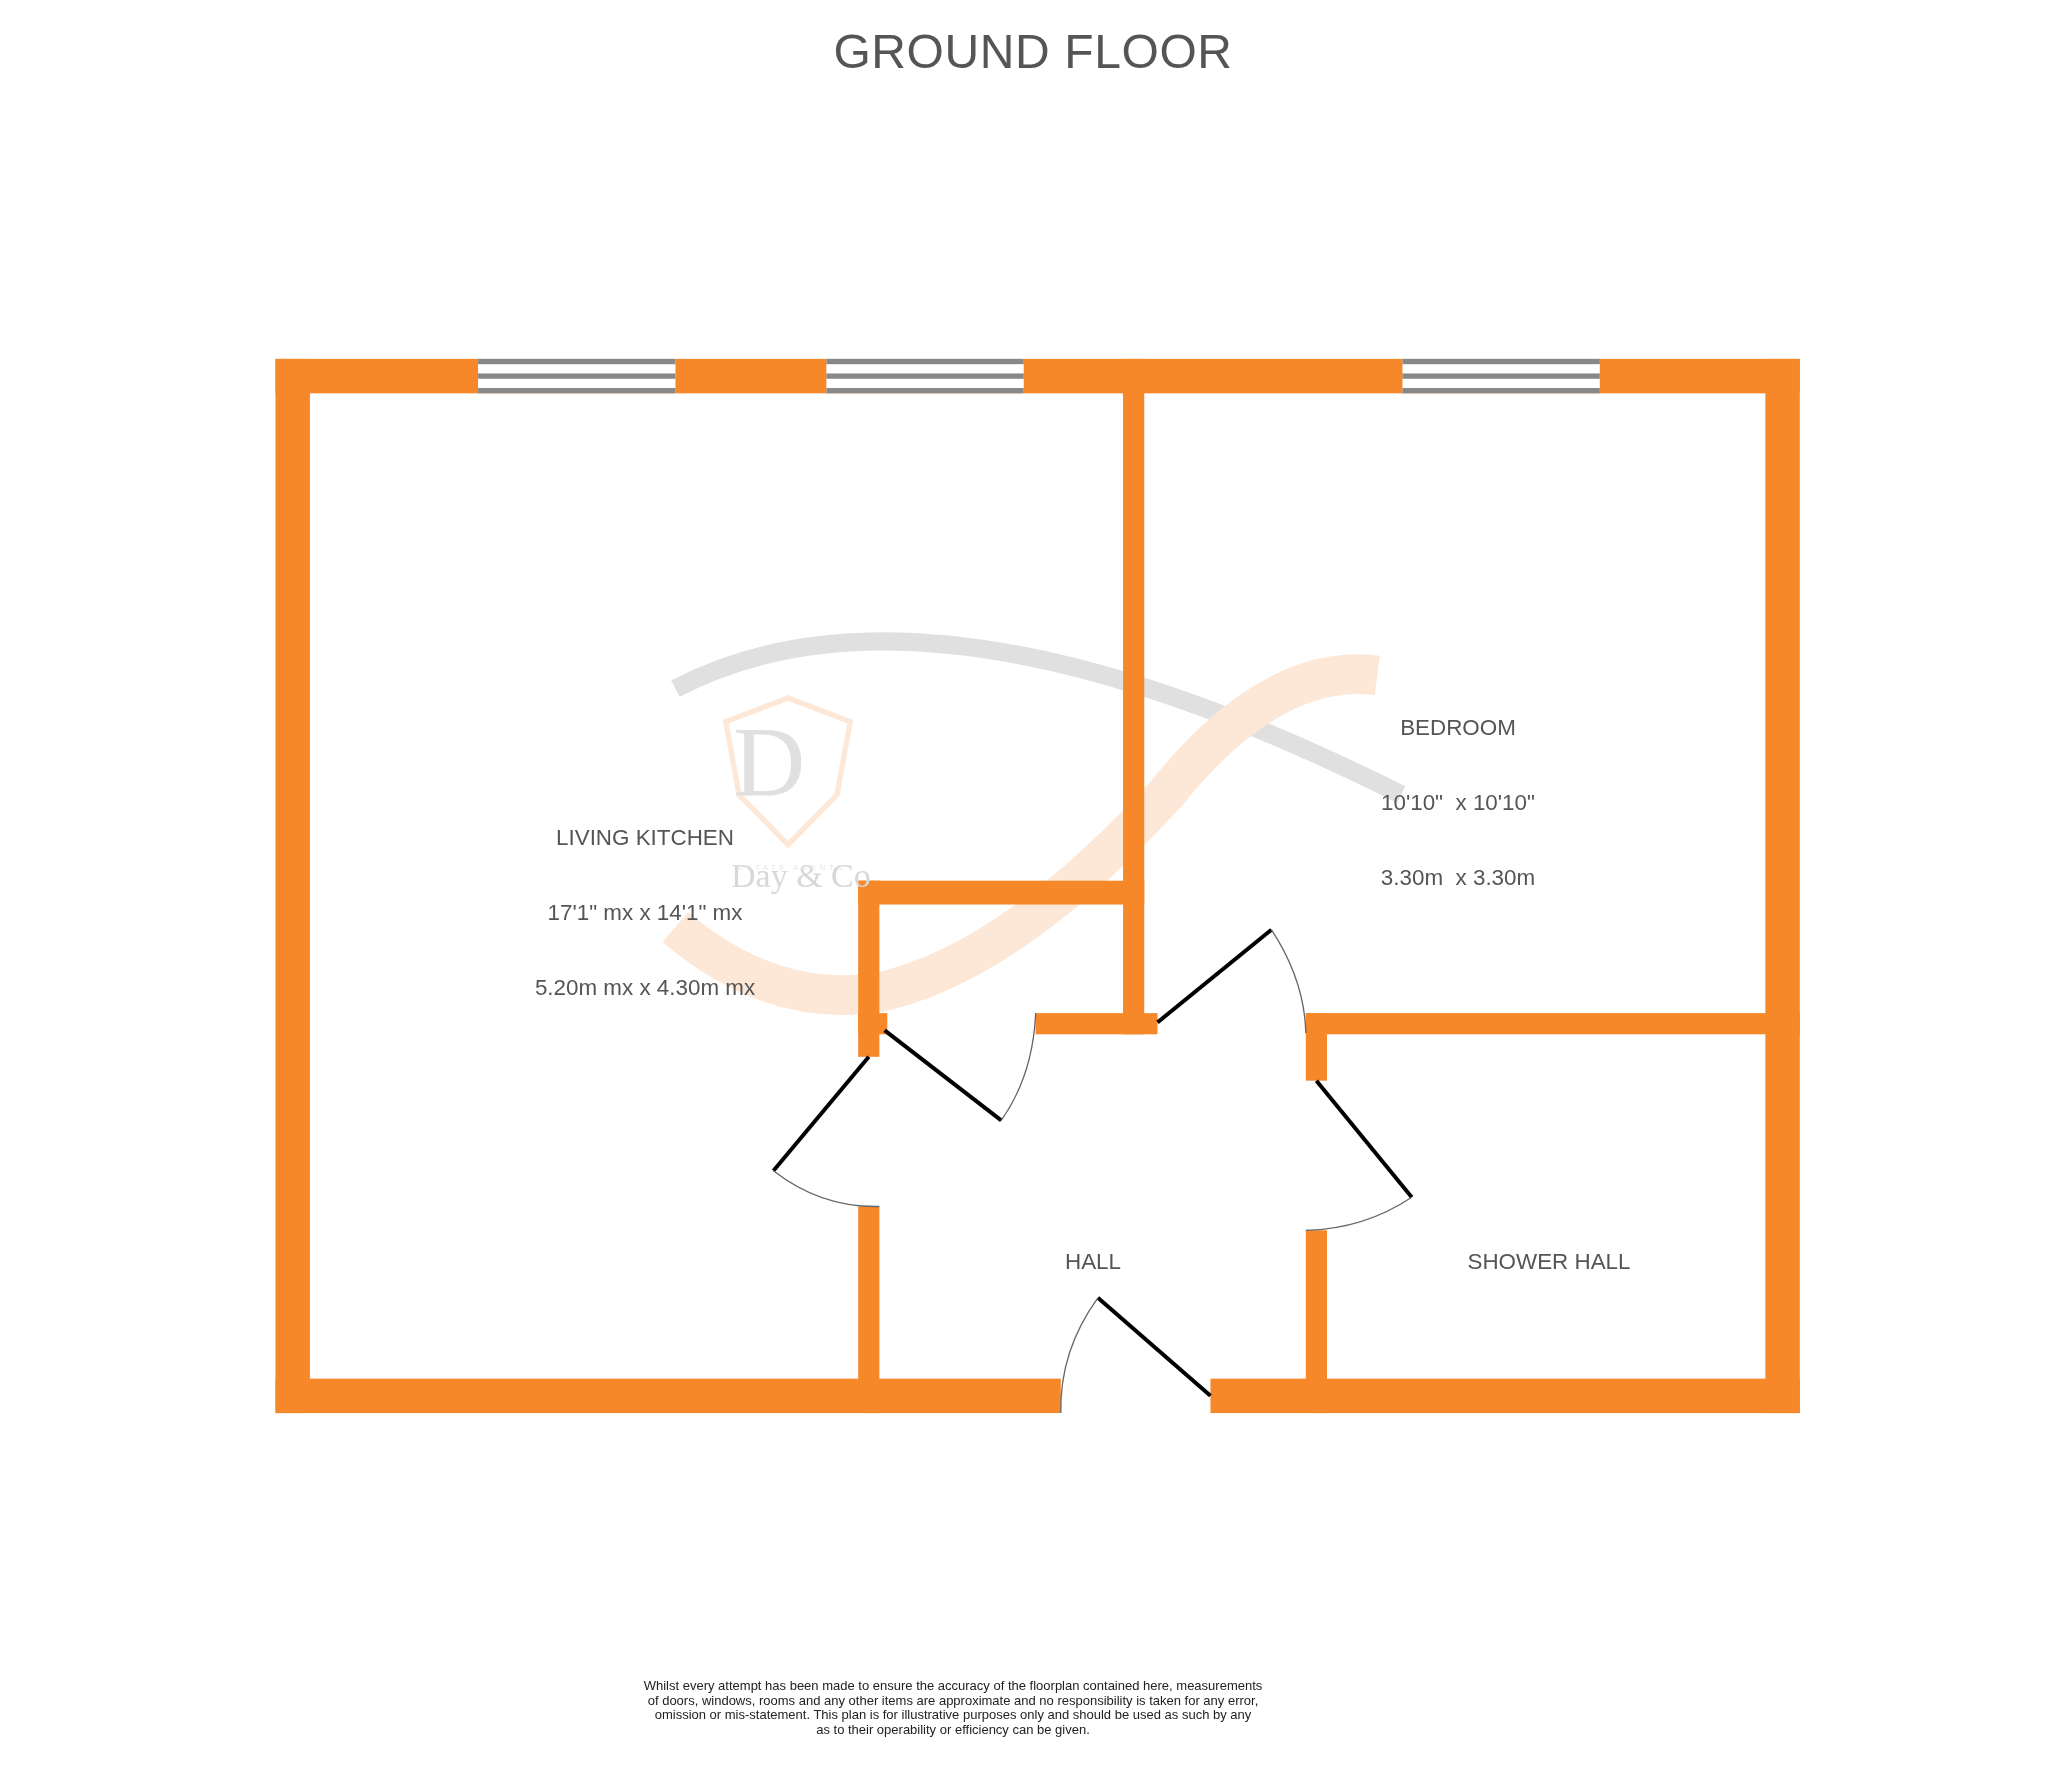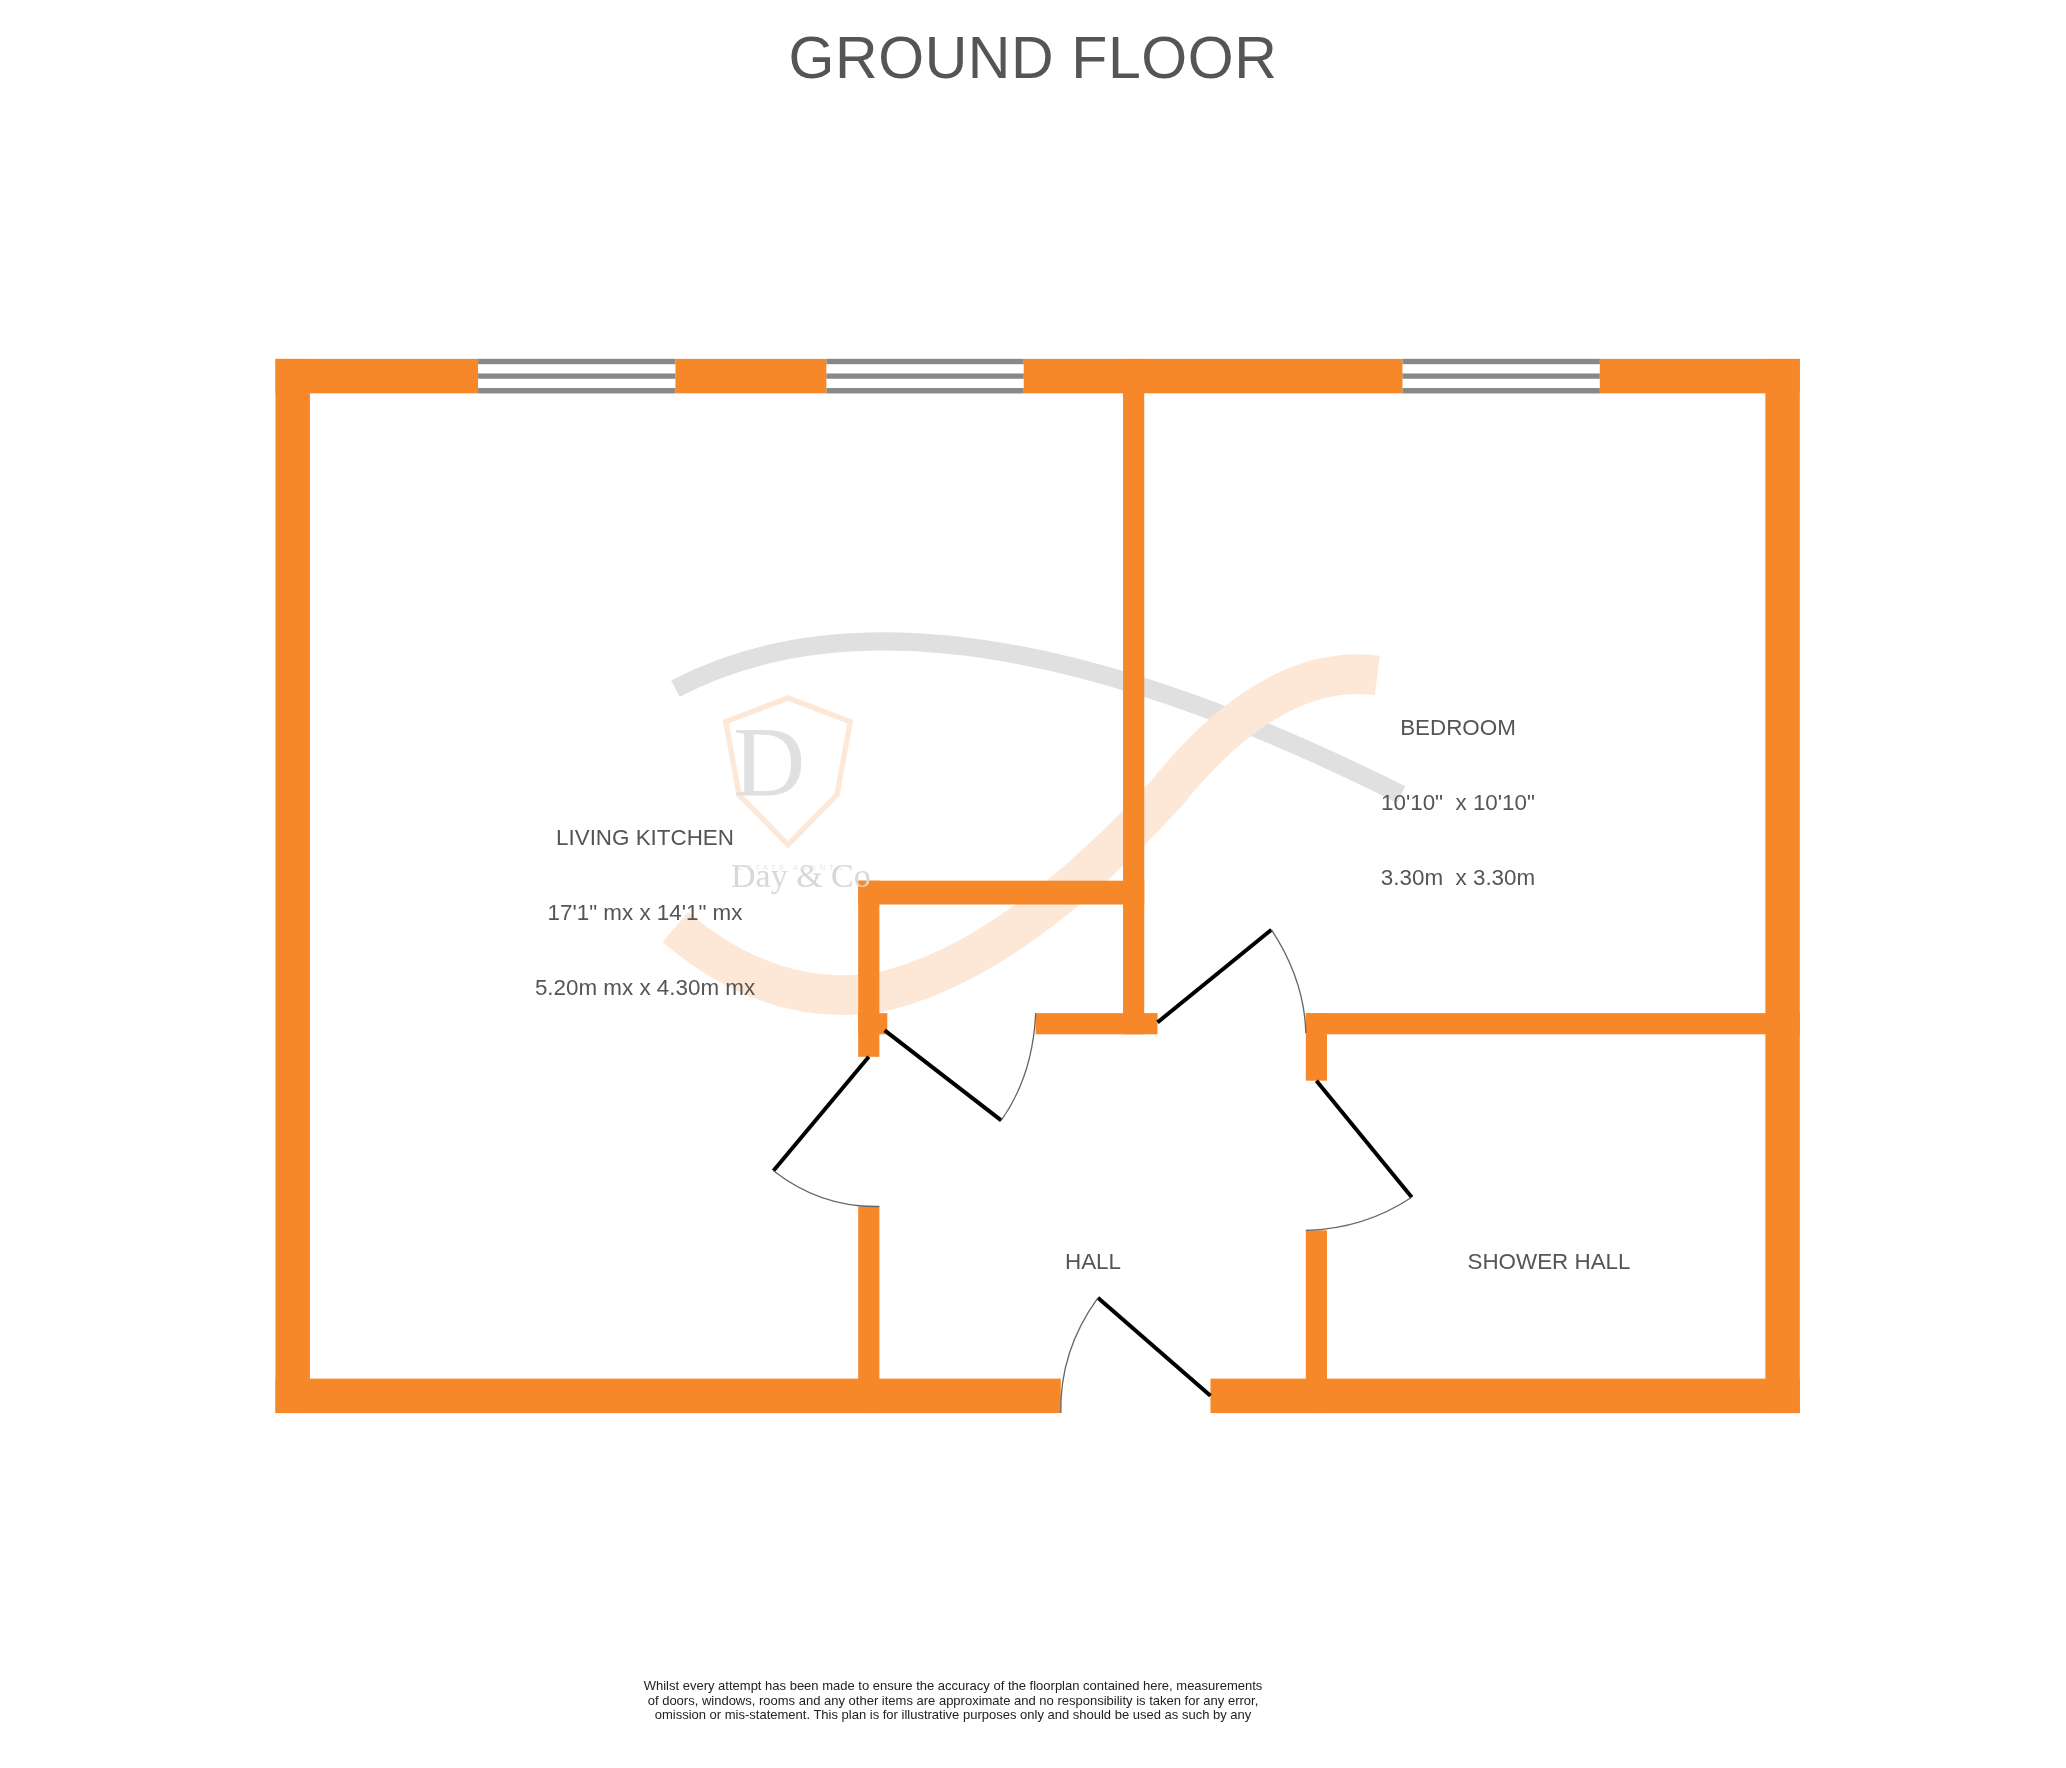--- a/index.html
+++ b/index.html
@@ -1,17 +1,17 @@
 <!DOCTYPE html>
 <html style="font-size:9.4px"><head>
 <meta charset="utf-8">
 <style>
   html,body{margin:0;padding:0;background:#ffffff;}
   body{width:2066px;height:1768px;position:relative;overflow:hidden;font-family:"Liberation Sans",sans-serif;}
-  .title{position:absolute;left:0;width:2066px;top:23.6px;text-align:center;font-size:59px;color:#555555;letter-spacing:0.6px;}
+  .title{position:absolute;left:0;width:2066px;top:23.6px;text-align:center;font-size:48px;color:#555555;letter-spacing:0.6px;}
   svg.plan{position:absolute;left:0;top:0;width:2066px;height:1768px;}
   .room-label{position:absolute;text-align:center;color:#555555;font-weight:normal;font-size:22.4px;line-height:25px;transform:translateX(-50%);white-space:pre;}
   .disclaimer{position:absolute;left:0;width:1906px;top:1679px;text-align:center;font-size:13px;line-height:14.7px;color:#222;}
   .disclaimer div{white-space:pre;}
   .wm-text{position:absolute;color:#d8d8d8;font-family:"Liberation Serif",serif;}
 </style>
 </head>
 <body>
 
 <div class="title">GROUND FLOOR</div>
@@ -126,14 +126,15 @@
 </div>
 
 <div class="room-label" style="left:1549px;top:1199px;">
   <div>SHOWER HALL</div>
 </div>
 
 <div class="disclaimer">
   <div>Whilst every attempt has been made to ensure the accuracy of the floorplan contained here, measurements</div>
   <div>of doors, windows, rooms and any other items are approximate and no responsibility is taken for any error,</div>
   <div>omission or mis-statement. This plan is for illustrative purposes only and should be used as such by any</div>
+  <div>as to their operability or efficiency can be given.</div>
 </div>
 
 
 </body></html>

